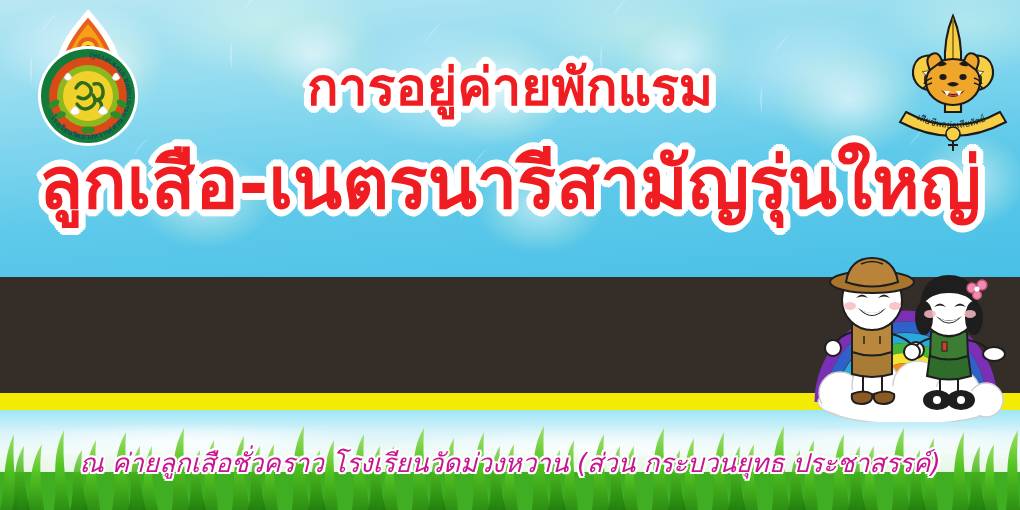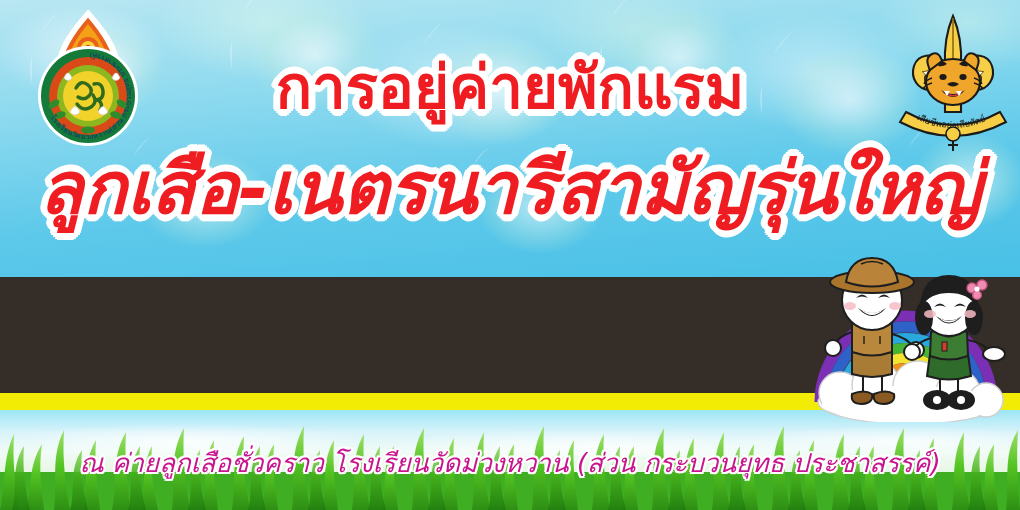--- a/index.html
+++ b/index.html
@@ -53,22 +53,22 @@
     letter-spacing:0px;
     line-height:1.06;
     white-space:nowrap;
     text-shadow:
       -4px -4px 0 #fff,  4px -4px 0 #fff, -4px  4px 0 #fff,  4px  4px 0 #fff,
       -5px  0   0 #fff,  5px  0   0 #fff,  0   -5px 0 #fff,  0    5px 0 #fff,
       -6px -2px 0 #fff,  6px -2px 0 #fff, -6px  2px 0 #fff,  6px  2px 0 #fff,
       -2px -6px 0 #fff,  2px -6px 0 #fff, -2px  6px 0 #fff,  2px  6px 0 #fff,
       -7px  0   0 #fff,  7px  0   0 #fff,  0   -7px 0 #fff,  0    7px 0 #fff;
   }
-  .title-1{font-size:60px;margin-top:14px;}
-  .title-2{font-size:72px;margin-top:26px;font-style:italic;}
+  .title-1{font-size:52px;margin-top:14px;}
+  .title-2{font-size:72px;margin-top:26px;}
 
   
   .emblem{position:absolute;}
   .emblem-school{left:14px;top:8px;width:148px;height:148px;}
   .emblem-scout{left:892px;top:8px;width:122px;height:150px;}
 
   
   .date-band{
     position:absolute;left:0;top:277px;width:1020px;height:116px;
     background:#352d28;

